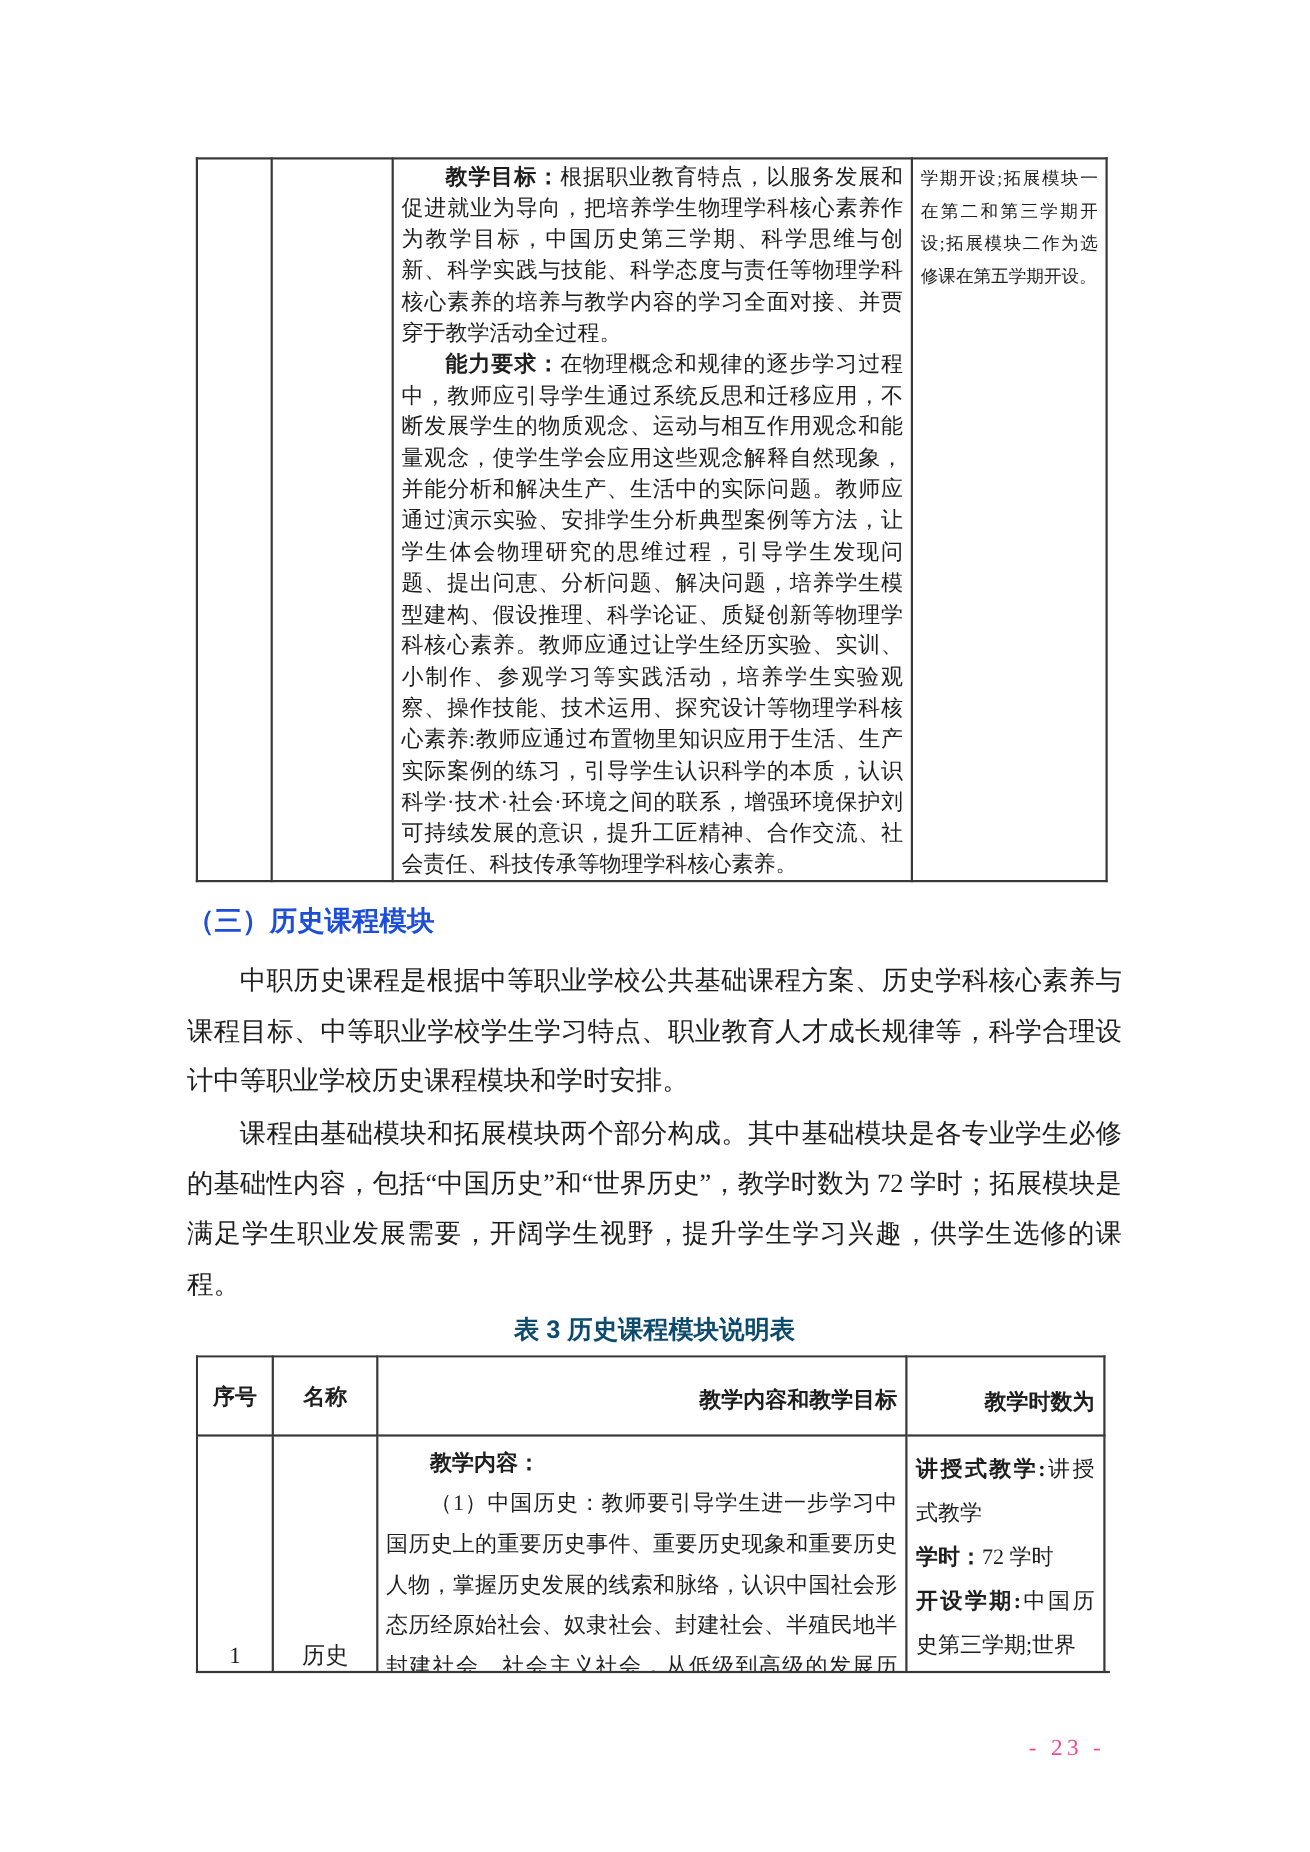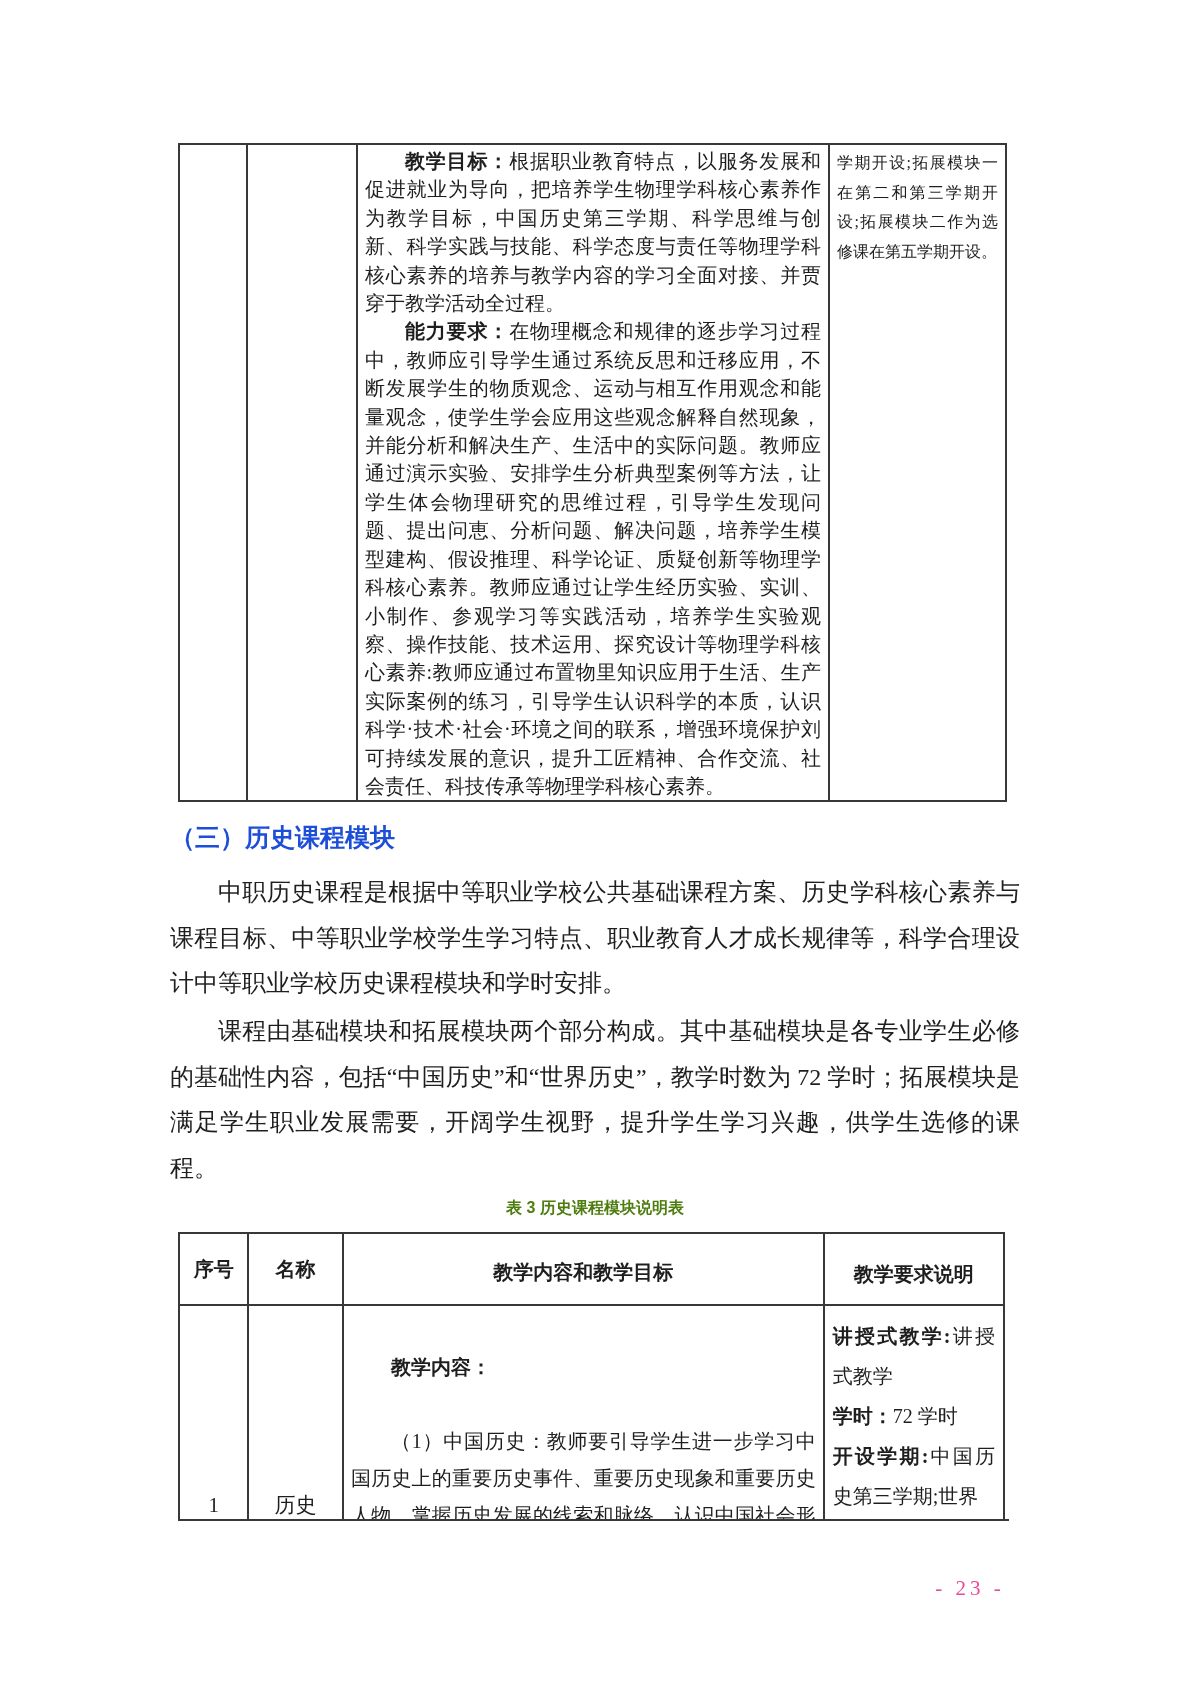--- a/index.html
+++ b/index.html
@@ -44,46 +44,46 @@
     text-align:justify; text-indent:2em;
   }
   .p1 { top:870px; }
   .p2 { top:1009px; }
 
   
   .t2-title {
     position:absolute; left:170px; top:1192px; width:850px;
     text-align:center;
     font-family:"Liberation Sans","DejaVu Sans",sans-serif;
-    font-weight:bold; font-size:16px; line-height:32px;
-    color:#4d7c0f;
+    font-weight:bold; font-size:23px; line-height:32px;
+    color:#0c4a6e;
   }
 
   
   .t2-clip {
     position:absolute; left:178px; top:1232px; width:831px; height:289px;
     overflow:hidden;
     border-bottom:2px solid #383838;
   }
   .t2 { width:827px; }
   .t2 .c1 { width:68px; text-align:center; vertical-align:middle; }
   .t2 .c2 { width:93px; text-align:center; vertical-align:middle; }
   .t2 .c3 { width:472px; padding:6px 7px 0 7px; }
   .t2 .c4 { width:177px; padding:10px 8px 0 8px; }
   .t2 th {
     border:2px solid #383838;
     font-weight:bold; font-size:20px;
-    text-align:center; vertical-align:middle;
+    text-align:right; vertical-align:middle;
     height:72px;
   }
   .t2 .bodyrow td { height:400px; }
   .t2 .idx, .t2 .nm { font-size:21px; }
   .t2 .contentp {
     font-size:20px; line-height:37px;
-    text-align:justify; text-indent:2em;margin-top:37px;
+    text-align:justify; text-indent:2em;
   }
   .t2 .reqitem {
     font-size:20px; line-height:40px;
     text-align:justify;
   }
 
   
   .pagenum {
     position:absolute; left:905px; top:1576px; width:130px;
     text-align:center; font-size:21px; letter-spacing:4px;
@@ -118,21 +118,21 @@
 
   <div class="t2-title">表 3 历史课程模块说明表</div>
 
   <div class="t2-clip">
     <table class="t2">
       <tbody>
           <tr>
         <th class="c1">序号</th>
         <th class="c2">名称</th>
         <th class="c3">教学内容和教学目标</th>
-        <th class="c4">教学要求说明</th>
+        <th class="c4">教学时数为</th>
       </tr>
       <tr class="bodyrow">
         <td class="c1 idx">1</td>
         <td class="c2 nm">历史</td>
         <td class="c3">
           <p class="contentp lead">教学内容：</p>
           <p class="contentp">（1）中国历史：教师要引导学生进一步学习中国历史上的重要历史事件、重要历史现象和重要历史人物，掌握历史发展的线索和脉络，认识中国社会形态历经原始社会、奴隶社会、封建社会、半殖民地半封建社会、社会主义社会，从低级到高级的发展历程；</p>
         </td>
         <td class="c4">
           <div class="reqitem"><span class="lead">讲授式教学:</span><span>讲授式教学</span></div>

